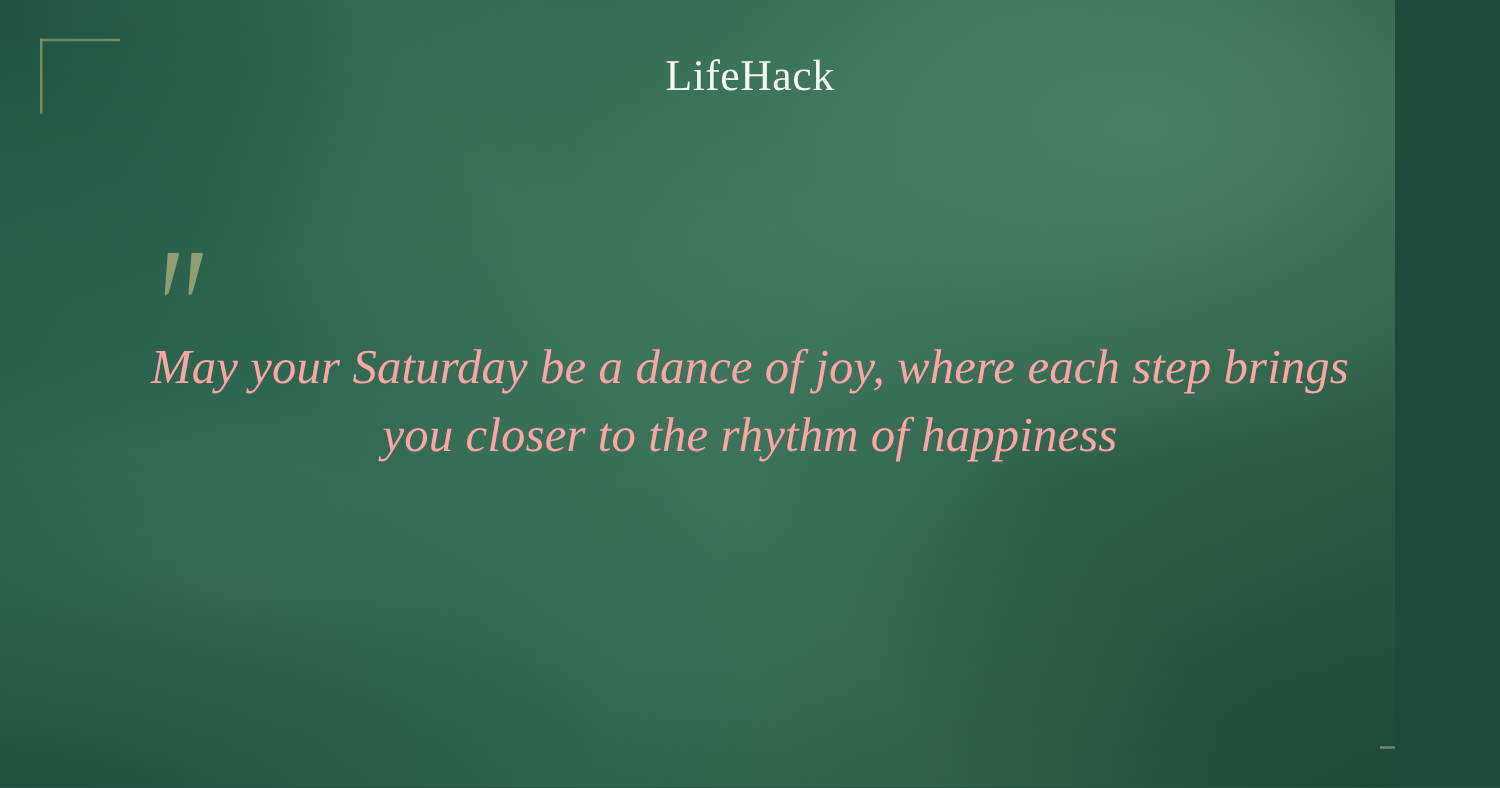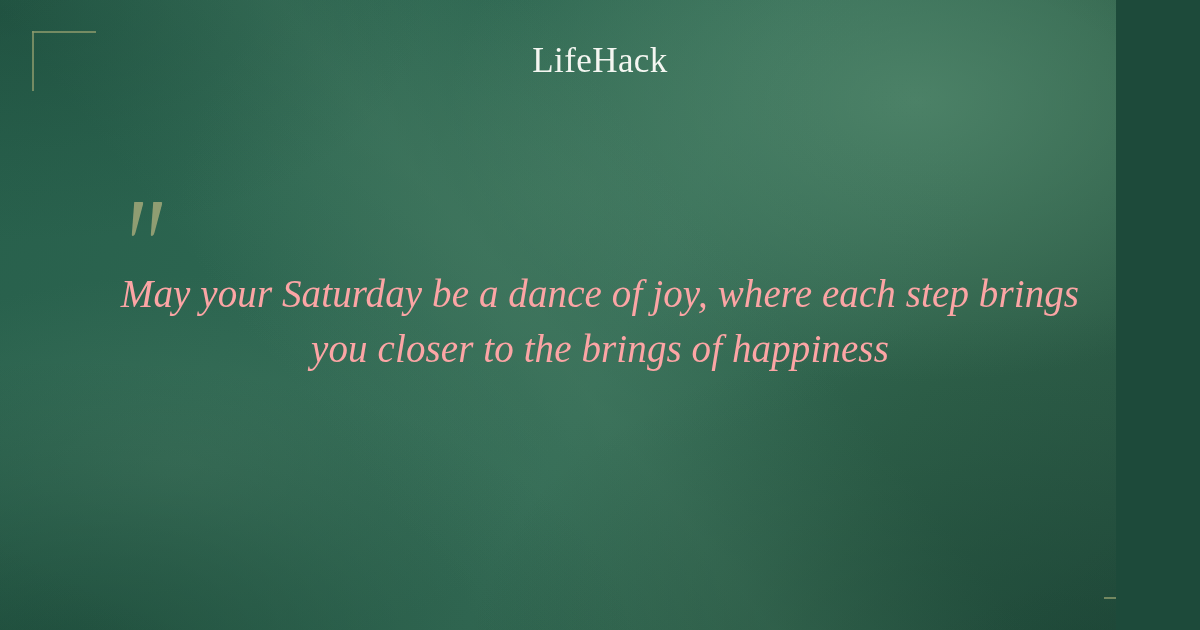--- a/index.html
+++ b/index.html
@@ -164,16 +164,16 @@
 
   <div class="logo">LifeHack</div>
 
   <div class="quote-mark">
     <i class="q1"></i>
     <i class="q2"></i>
   </div>
 
   <div class="quote-text">
     <span class="ln">May your Saturday be a dance of joy, where each step brings</span>
-    <span class="ln">you closer to the brings of happiness</span>
+    <span class="ln">you closer to the rhythm of happiness</span>
   </div>
 
 </div>
 
 </body></html>

